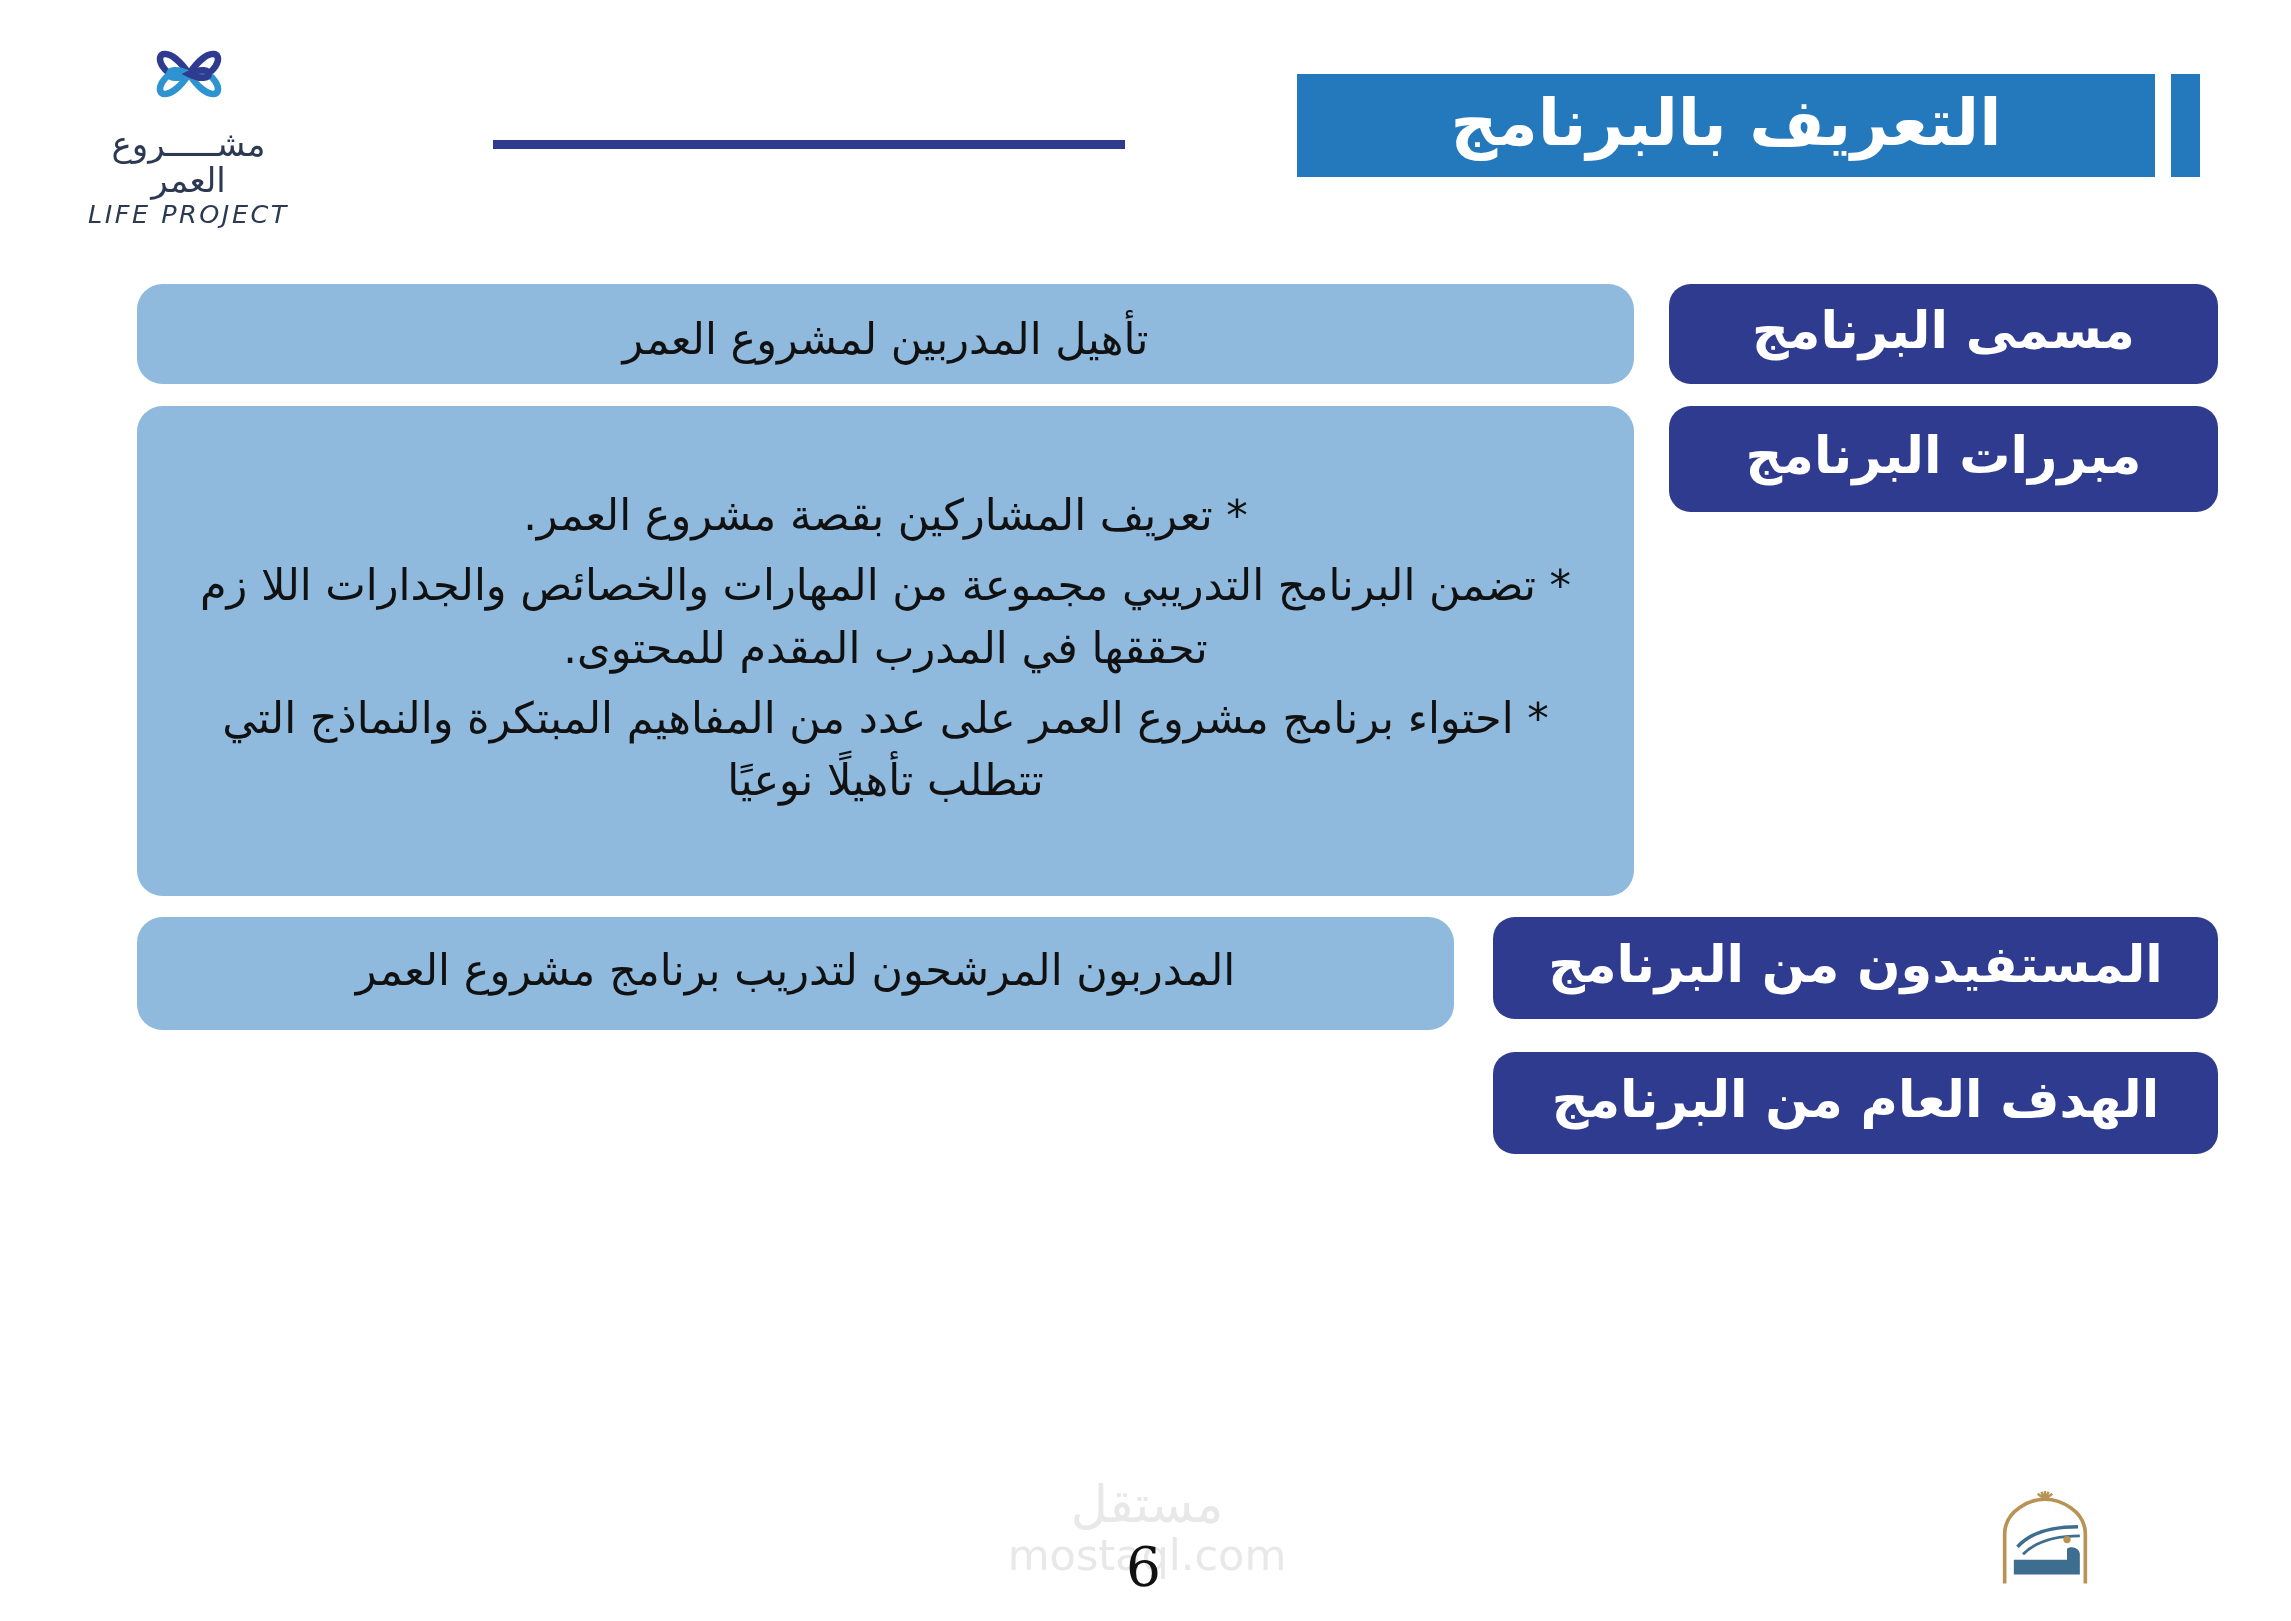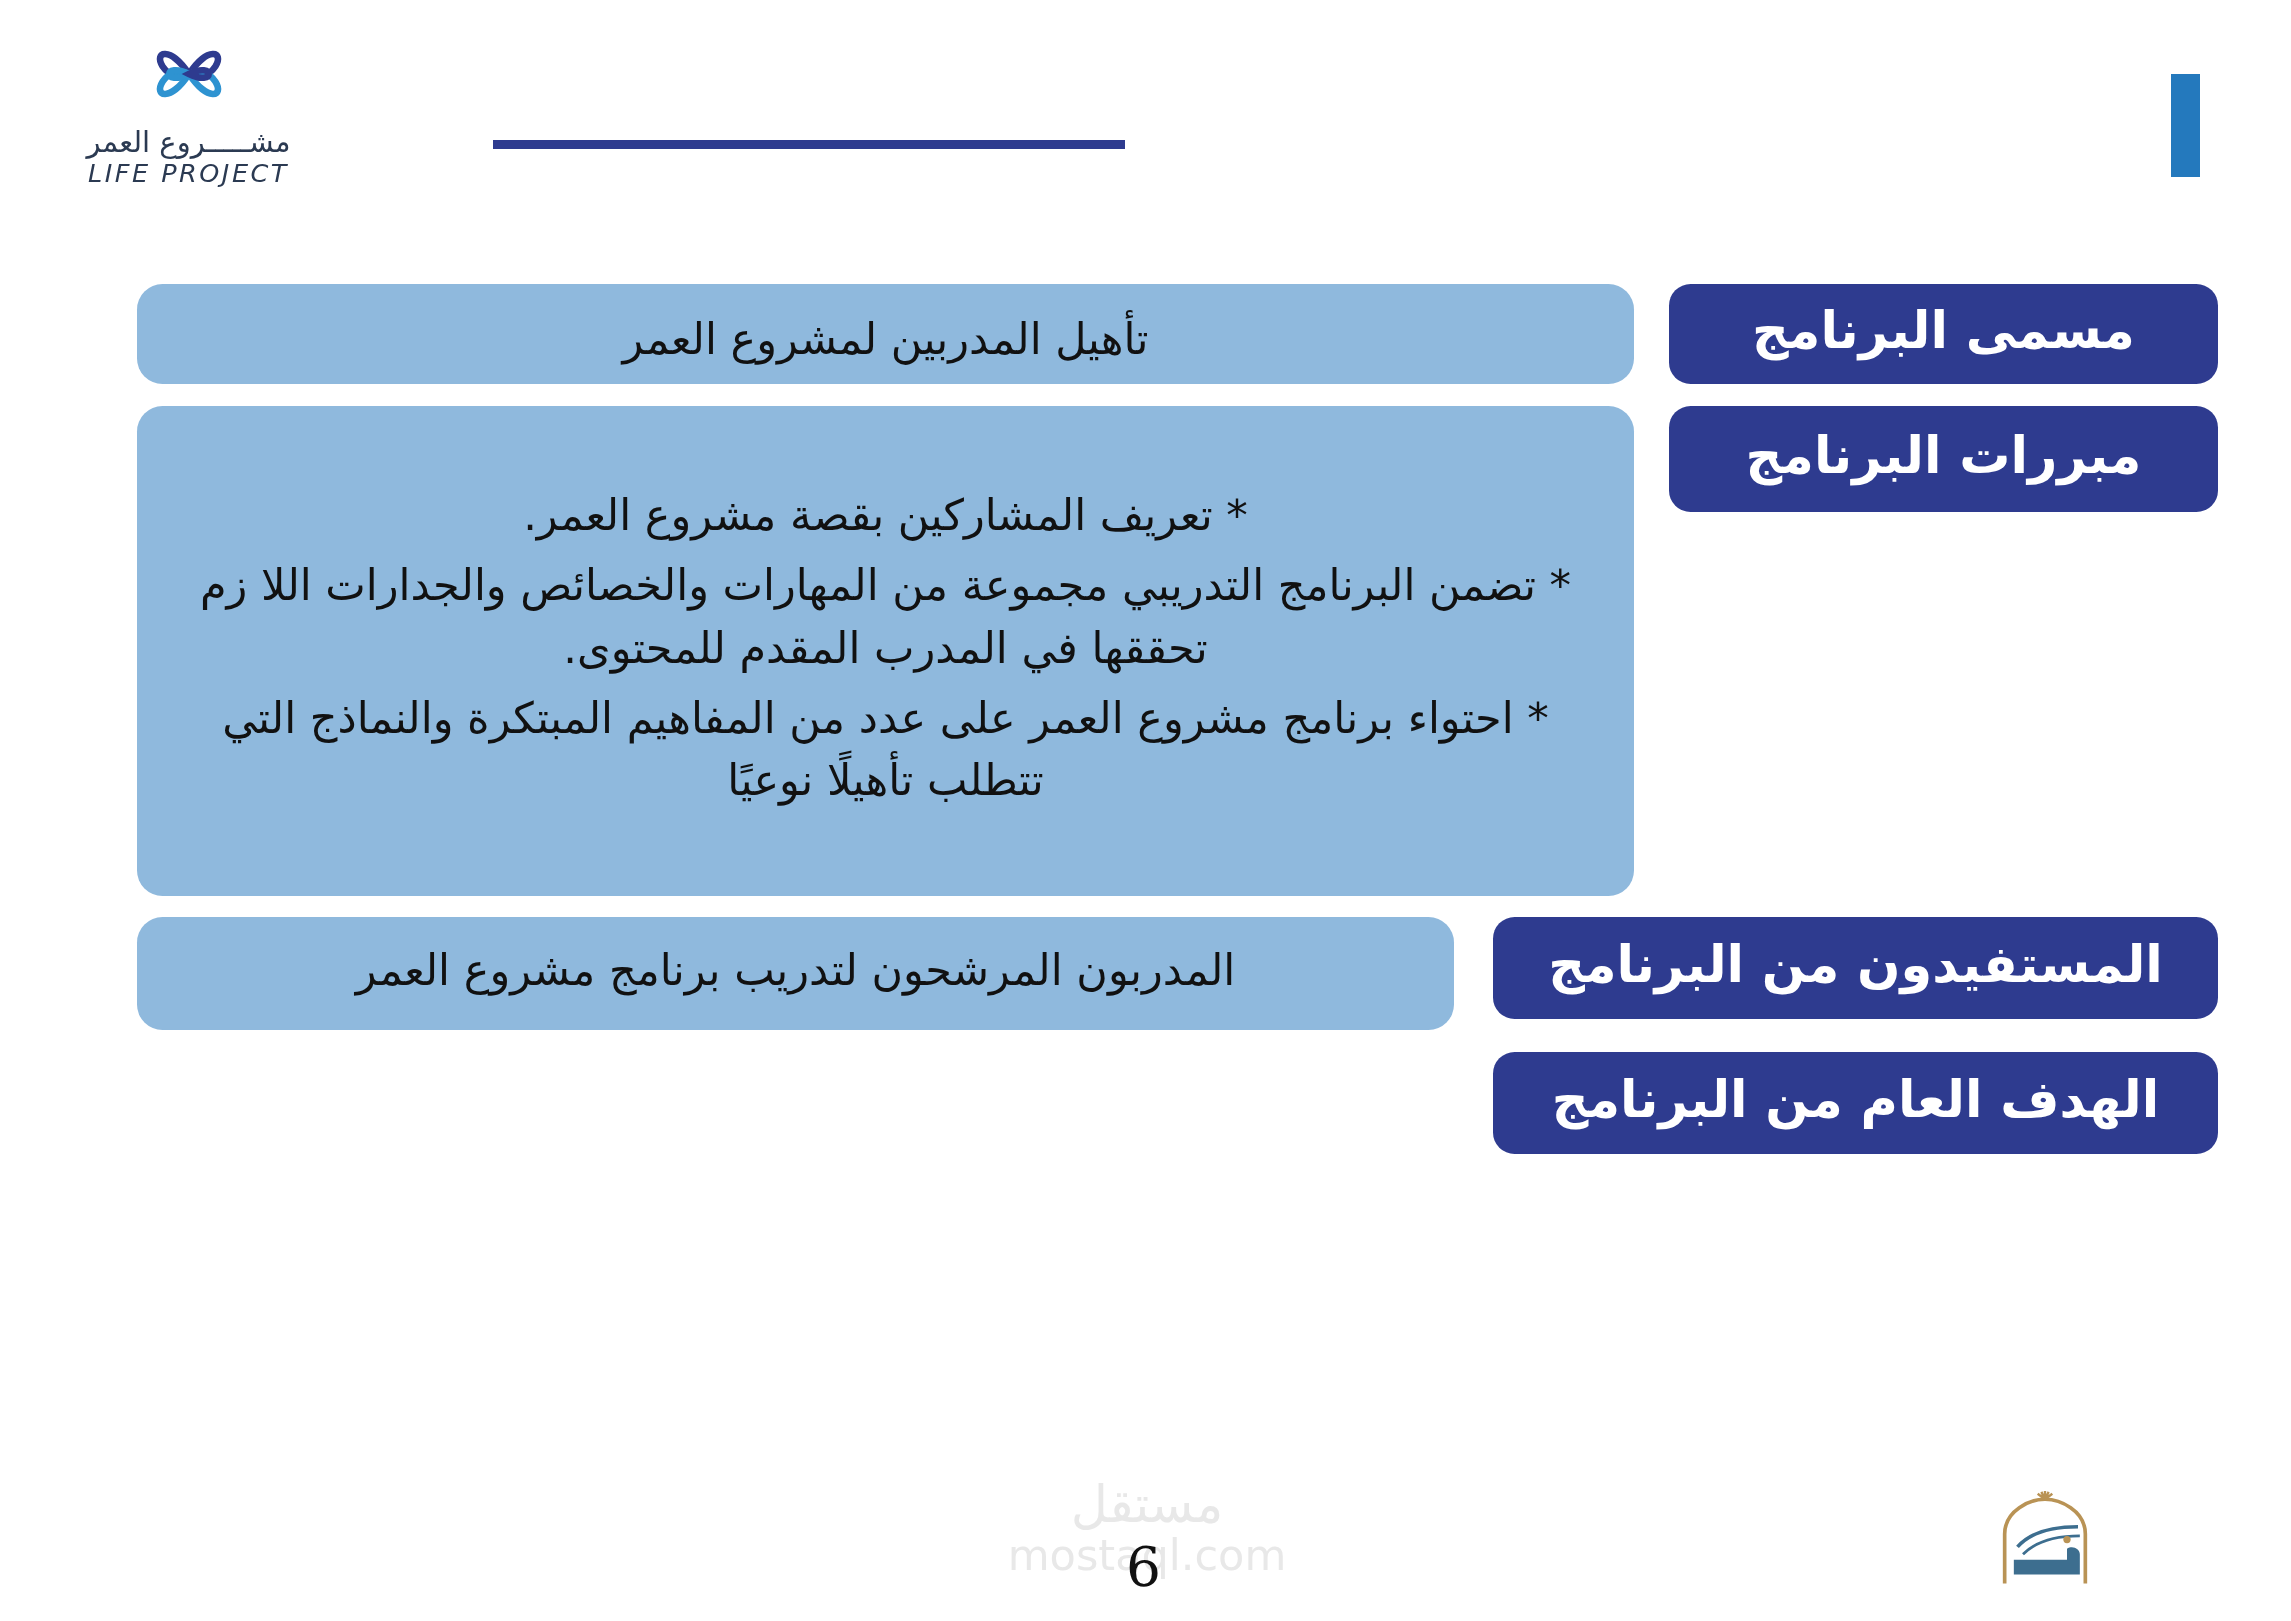--- a/index.html
+++ b/index.html
@@ -31,21 +31,21 @@
     width: 211px;
     text-align: center;
   }
   .brand-mark {
     width: 94px;
     height: 94px;
     margin: 0 auto 5.9px auto;
     display: block;
   }
   .brand-name-ar {
-    font-size: 29px;
+    font-size: 34px;
     letter-spacing: 1px;
     color: #2b3a52;
     line-height: 1.05;
     direction: rtl;
     text-align: center;
   }
   .brand-name-en {
     font-size: 25.5px;
     letter-spacing: 2.5px;
     color: #2b3a52;
@@ -224,20 +224,23 @@
         <path d="M50 50 C 22 36, 22 64, 50 50 Z" stroke="#2e93d1"></path>
         <path d="M50 50 C 78 36, 78 64, 50 50 Z" stroke="#2e3b8f"></path>
       </g>
     </svg>
     <div class="brand-name-ar">مشـــــروع العمر</div>
     <div class="brand-name-en">LIFE PROJECT</div>
   </div>
 
   <div class="header-rule"></div>
 
+  <div class="title-bar">
+    <span class="title-bar-text">التعريف بالبرنامج</span>
+  </div>
   <div class="title-tab"></div>
 </div>
 
 <div class="rows">
 
   <div class="row row-1">
     <div class="row-label">مسمى البرنامج</div>
     <div class="row-content">تأهيل المدربين لمشروع العمر</div>
   </div>
 

